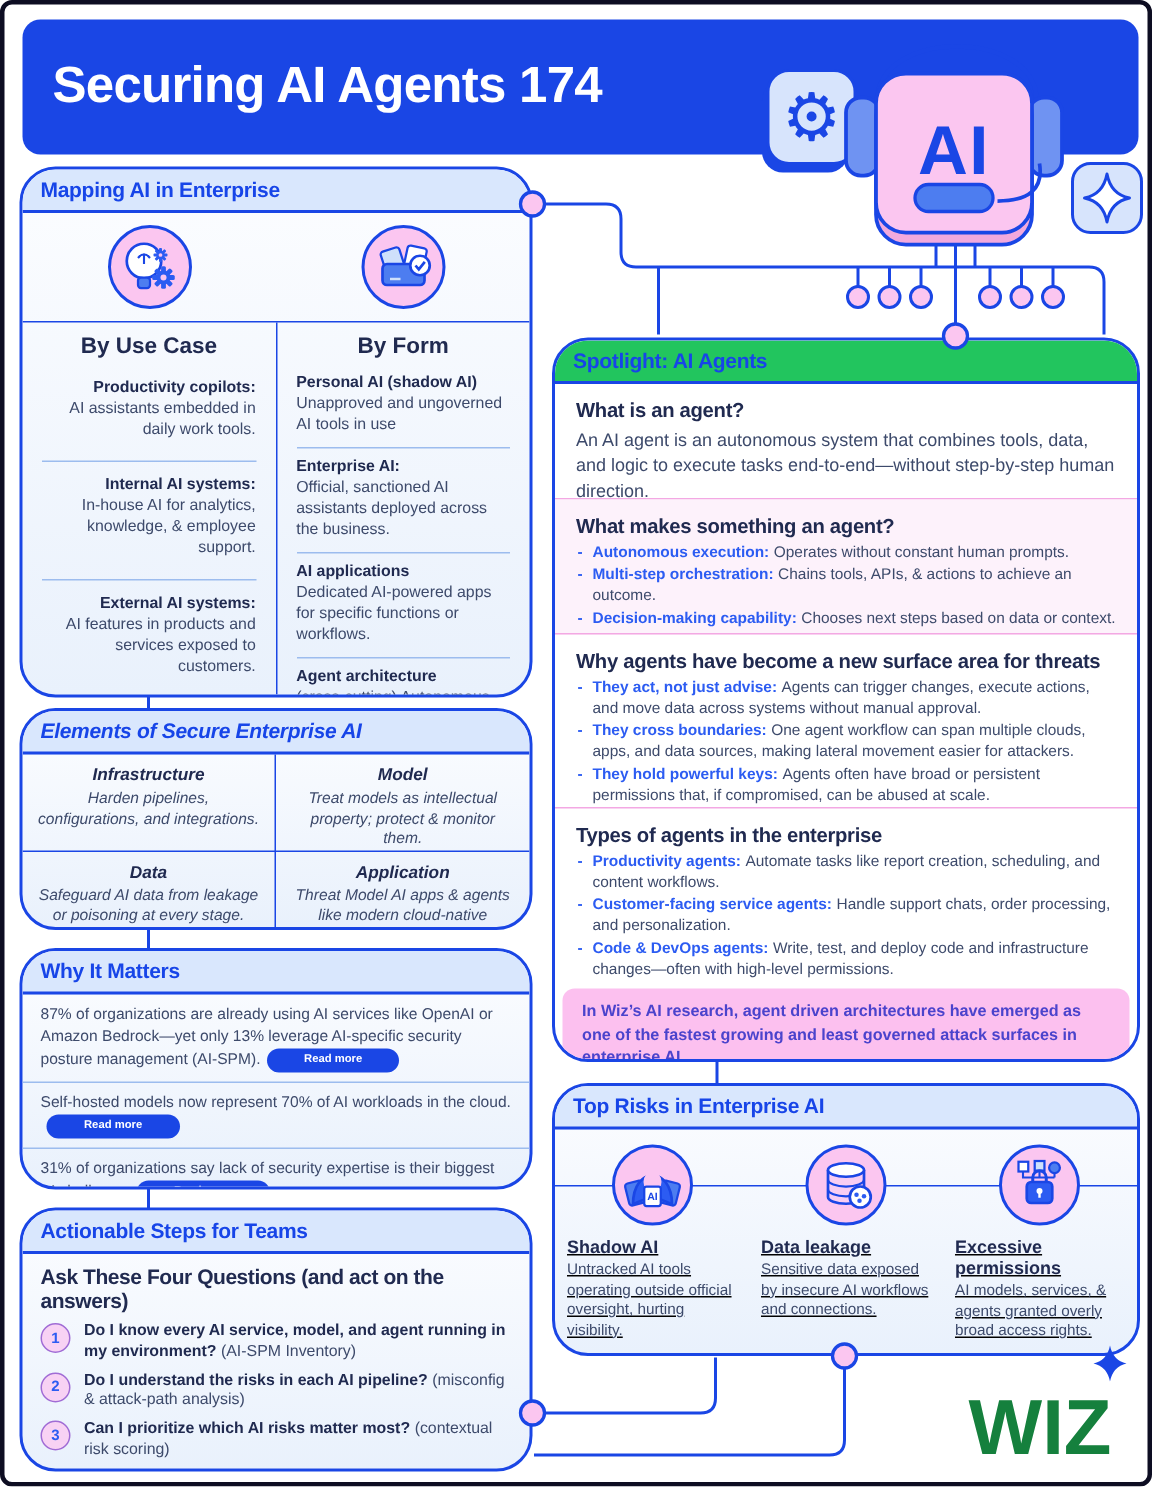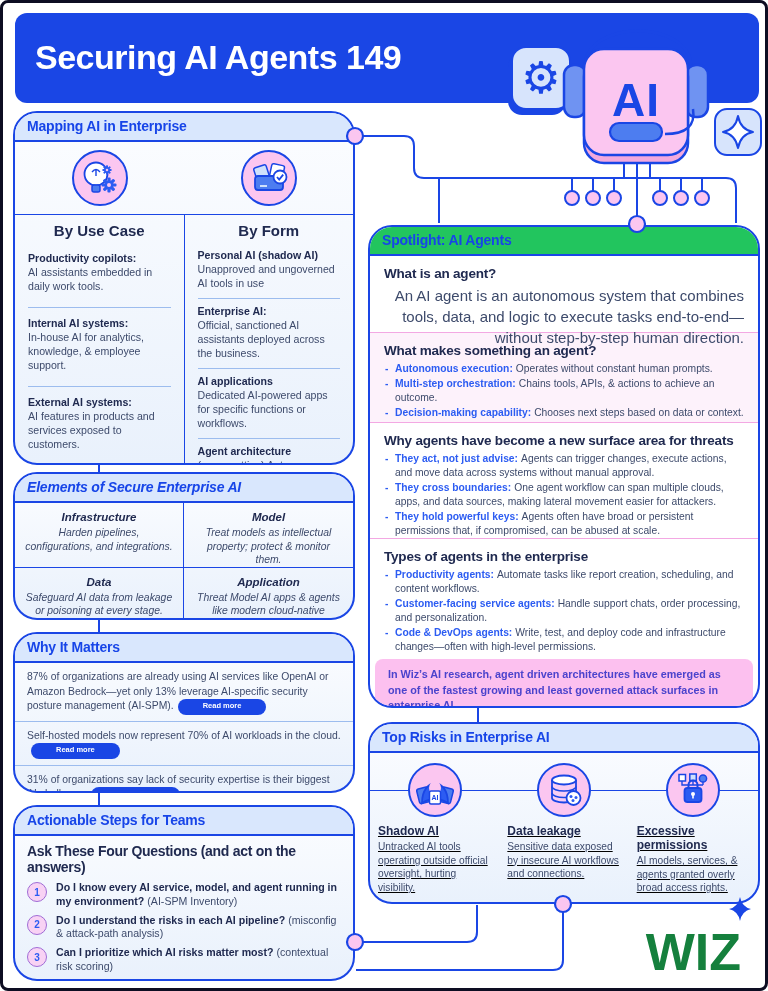--- a/index.html
+++ b/index.html
@@ -18,31 +18,31 @@
   
   #mapping{left:10px;top:108px;width:342px;height:354px;}
   .map-icons{height:73px;border-bottom:1.5px solid #1a46e5;display:flex;}
   .map-icons>div{flex:1;display:flex;justify-content:center;align-items:flex-start;padding-top:8px;}
   .icon-circle{width:56px;height:56px;border-radius:50%;background:#fbc6f0;border:2px solid #1a46e5;display:flex;align-items:center;justify-content:center;flex:0 0 auto;}
   .map-cols{display:flex;height:calc(100% - 29px - 73px);}
   .map-col{flex:1;padding:4px 13px 0;}
   .map-col.c1{border-right:1.5px solid #1a46e5;}
   .col-heading{text-align:center;font-size:15px;font-weight:bold;color:#202a50;margin:3px 0 4px;}
   .map-item{padding:6px 0 7px;}
-  .map-col.c1 .map-item{padding:9px 0 13px;}
+  .map-col.c1 .map-item{padding:9px 0 13px;text-align:right;}
   .map-item+.map-item{border-top:1px solid #9cbcee;}
   .lead{font-weight:bold;color:#202a50;font-size:10.6px;line-height:1.32;}
   .mbody{color:#3d4a6b;font-size:10.6px;line-height:1.32;}
 
   
   #spotlight{left:365px;top:222px;width:392px;height:483px;background:#ffffff;}
   .spot-sec{padding:8px 14px 0;border-bottom:1.5px solid #f3a8e3;}
   .spot-sec.tint{background:#fdf2fb;}
   .spot-h{font-size:13.5px;font-weight:bold;color:#202a50;letter-spacing:-0.2px;margin:2px 0 4px;}
-  .spot-b{font-size:15px;color:#3d4a6b;line-height:1.4;text-align:right;}
+  .spot-b{font-size:12px;color:#3d4a6b;line-height:1.4;}
   .bullet{position:relative;padding-left:11px;font-size:10.3px;line-height:1.36;color:#3d4a6b;margin-bottom:1px;}
   .bullet::before{content:"-";position:absolute;left:1px;color:#2c5cf2;font-weight:bold;}
   .blead{color:#2c5cf2;font-weight:bold;margin-right:3px;}
   .s1{height:77px;} .s2{height:90px;} .s3{height:116px;} .s4{height:114px;border-bottom:none;}
   .spot-note{margin:6px 5px 5px;background:#fcc0ef;border-radius:8px 8px 13px 13px;padding:8px 13px;font-size:10.8px;font-weight:bold;color:#4b43cc;line-height:1.45;}
 
   
   #elements{left:10px;top:469px;width:342px;height:148px;font-style:italic;}
   .el-grid{display:grid;grid-template-columns:1fr 1fr;grid-template-rows:1fr 1fr;height:calc(100% - 29px);}
   .el-cell{padding:8px 10px 0;text-align:center;}
@@ -81,21 +81,21 @@
 
   
   #art{position:absolute;left:0;top:0;z-index:2;pointer-events:none;}
 </style>
 </head>
 <body>
 
 <div id="page">
 
   <div id="header">
-    <div id="title">Securing AI Agents 149</div>
+    <div id="title">Securing AI Agents 174</div>
   </div>
 
   <div id="mapping" class="panel">
     <div class="panel-head">Mapping AI in Enterprise</div>
     <div class="map-icons">
       <div>
         <span class="icon-circle">
           <svg width="40" height="40" viewBox="-20 -20 40 40">
             <circle cx="-4" cy="-4" r="11.5" fill="#ffffff" stroke="#1a46e5" stroke-width="1.8"></circle>
             <path d="M -8 -6 q 4 -5 8 0 M -4 -9 v 7" stroke="#1a46e5" stroke-width="1.4" fill="none"></path>

